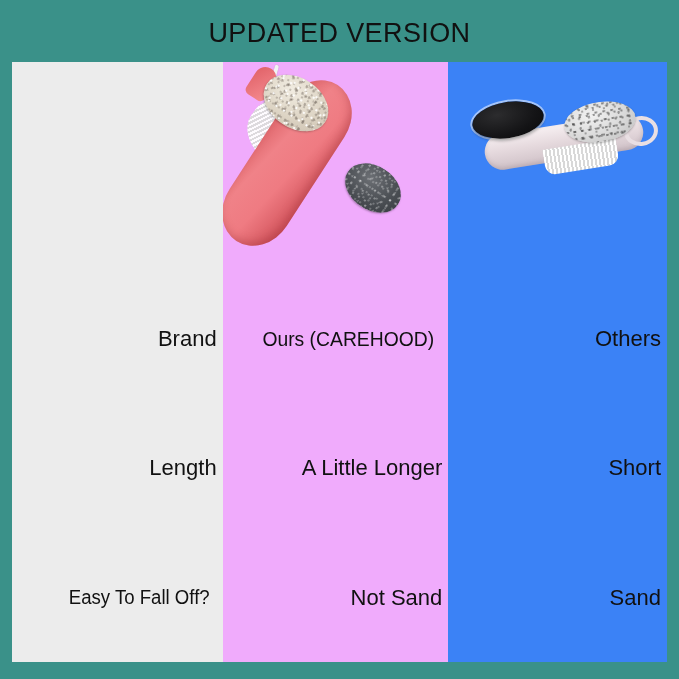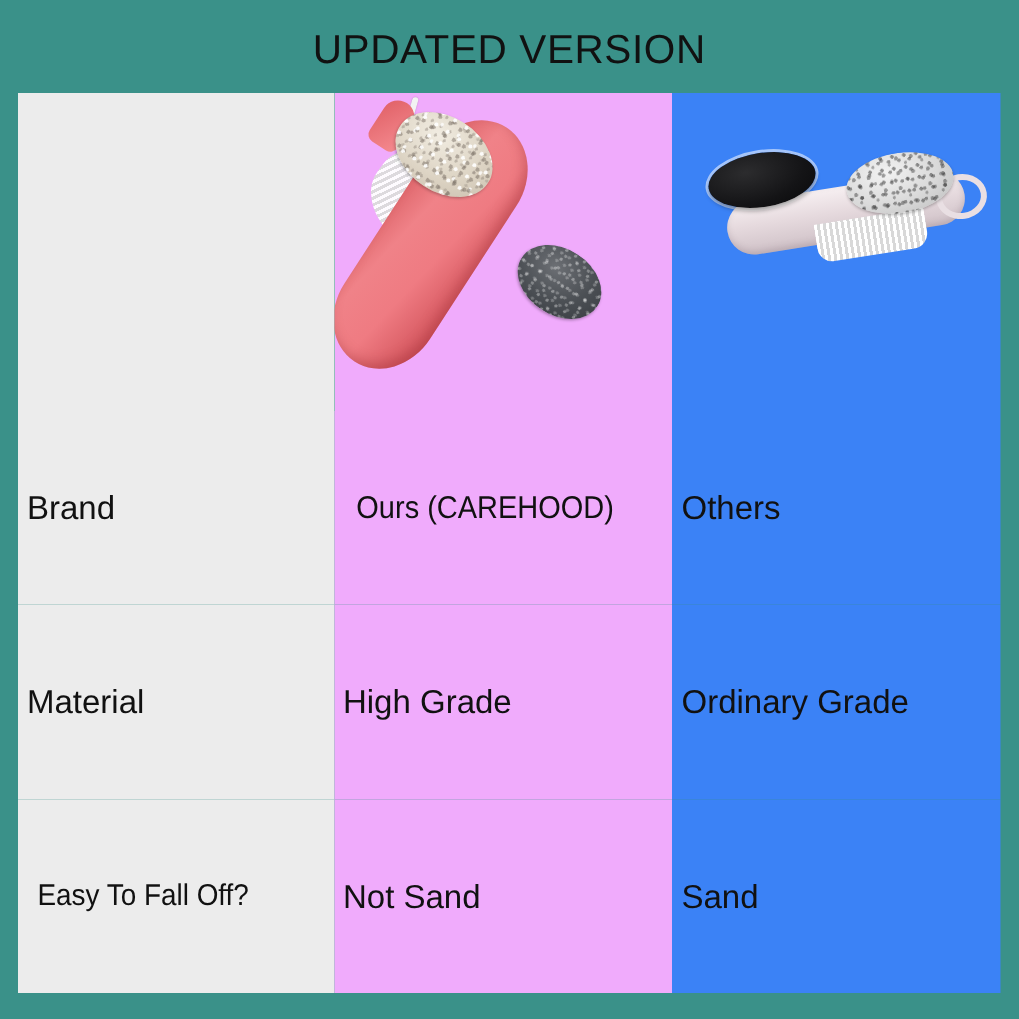--- a/index.html
+++ b/index.html
@@ -46,21 +46,21 @@
     width: 655px;
     height: 600px;
     border-collapse: collapse;
     table-layout: fixed;
   }
   #comparison-table td {
     padding: 0;
     margin: 0;
     border: 0;
     vertical-align: middle;
-    text-align: left;
+    text-align: right;
     color: #111111;
   }
   .col-label {
     width: 210px;
     background: #ececec;
     border-right: 2px solid #ffffff;
   }
   .col-ours {
     width: 225px;
     background: #f0abfc;
@@ -304,32 +304,32 @@
           <span class="cell-text">Brand</span>
         </td>
         <td class="col-ours ours-cell tight">
           <span class="cell-text">Ours (CAREHOOD)</span>
         </td>
         <td class="col-others">
           <span class="cell-text">Others</span>
         </td>
       </tr>
 
+
       <tr class="data-row">
         <td class="col-label label-cell">
-          <span class="cell-text">Material</span>
+          <span class="cell-text">Length</span>
         </td>
         <td class="col-ours">
-          <span class="cell-text">High Grade</span>
+          <span class="cell-text">A Little Longer</span>
         </td>
         <td class="col-others">
-          <span class="cell-text">Ordinary Grade</span>
+          <span class="cell-text">Short</span>
         </td>
       </tr>
-
 
 
       <tr class="data-row">
         <td class="col-label label-cell tight">
           <span class="cell-text">Easy To Fall Off?</span>
         </td>
         <td class="col-ours">
           <span class="cell-text">Not Sand</span>
         </td>
         <td class="col-others">

